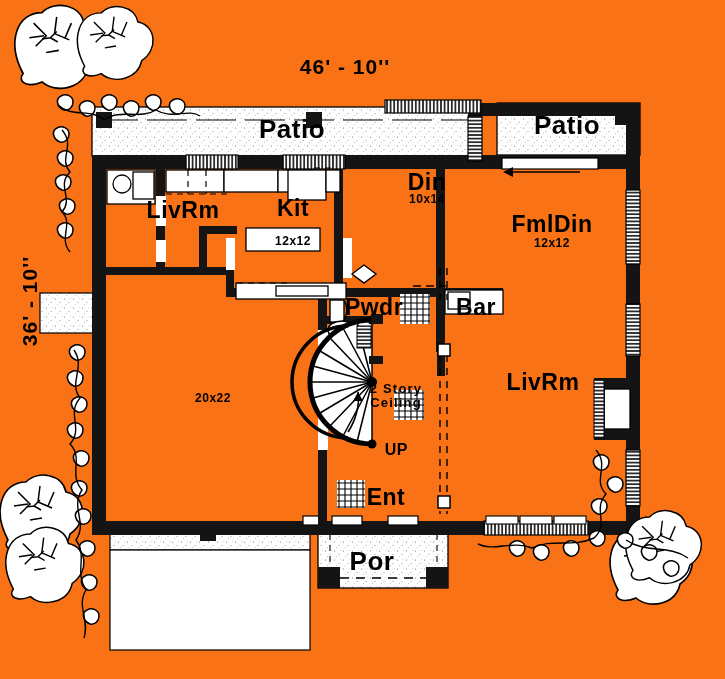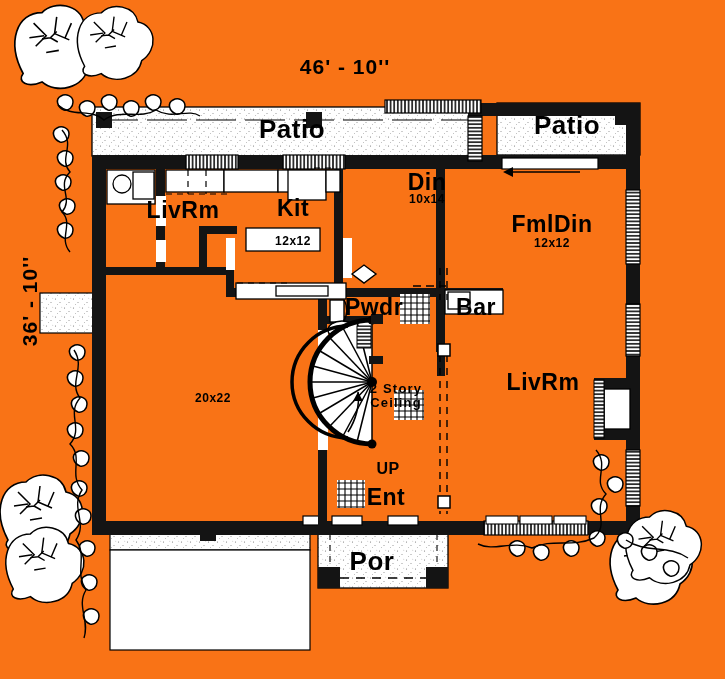--- a/index.html
+++ b/index.html
@@ -349,15 +349,15 @@
 
 <div class="lbl rm" style="left:480px;top:370px;width:126px;">LivRm</div>
 
 <div class="lbl rm" style="left:348px;top:485px;width:76px;">Ent</div>
 
 <div class="lbl big" style="left:322px;top:548px;width:100px;">Por</div>
 
 <div class="lbl tiny" style="left:358px;top:382px;width:76px;">2 Story</div>
 <div class="lbl tiny" style="left:358px;top:396px;width:76px;">Ceiling</div>
 
-<div class="lbl" style="left:368px;top:461px;width:40px;font-size:16px;">UP</div>
+<div class="lbl" style="left:368px;top:442px;width:40px;font-size:16px;text-align:right;">UP</div>
 
 </div>
 
 </body></html>

